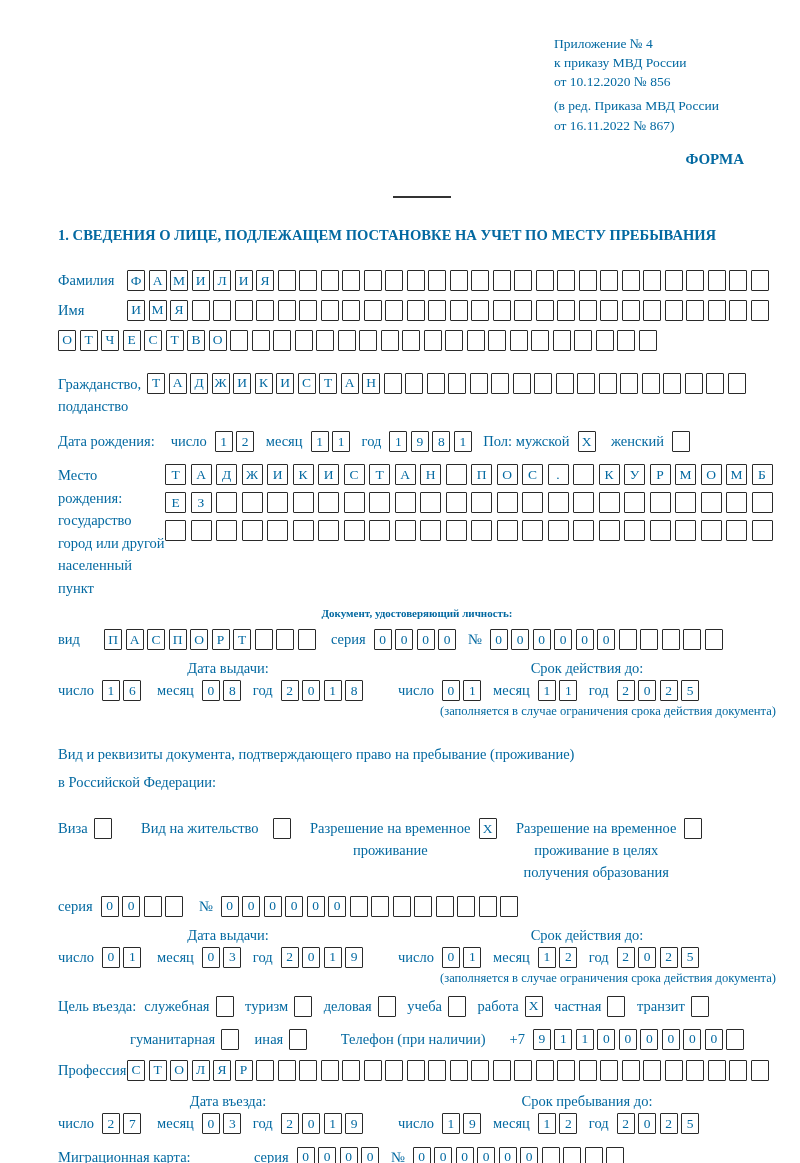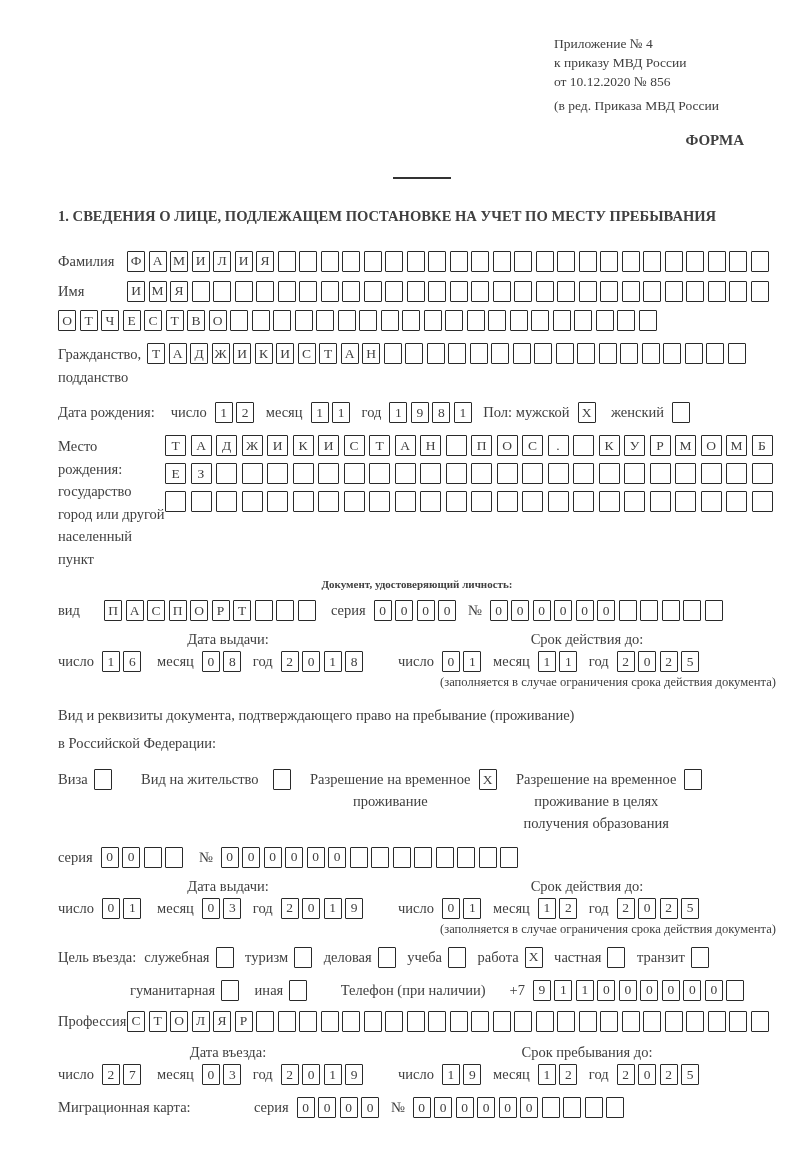--- a/index.html
+++ b/index.html
@@ -1,34 +1,34 @@
 <!DOCTYPE html>
 <html><head>
 <meta charset="utf-8">
 <style>
   html,body{margin:0;padding:0;background:#fff;}
   .page{width:800px;height:1163px;box-sizing:border-box;padding:34px 24px 10px 58px;
-        font-family:"Liberation Serif","DejaVu Serif",serif;color:#404040;font-size:14.5px;
+        font-family:"Liberation Serif","DejaVu Serif",serif;color:#0369a1;font-size:14.5px;
         position:relative;overflow:hidden;background:#fff;}
   .appendix{margin-left:auto;width:222px;font-size:13.5px;line-height:1.42;}
   .mt4{margin-top:5px;}
   .forma{font-weight:bold;text-align:right;padding-right:32px;margin-top:16px;font-size:15px;}
   .title{font-weight:bold;text-align:center;font-size:15px;line-height:1.55;margin-top:14px;}
   .blank-line{display:inline-block;width:58px;border-bottom:2px solid #333;margin-left:10px;vertical-align:baseline;}
   .section-title{font-weight:bold;margin-top:22px;font-size:14.6px;}
   .row{display:flex;align-items:flex-start;}
   .cells{display:flex;flex:none;}
   .cell{display:inline-flex;box-sizing:border-box;flex:none;width:18px;height:21px;
         border:1.5px solid #2a2a2a;border-radius:1px;margin-right:3.5px;
         align-items:center;justify-content:center;font-size:13.5px;background:#fff;}
   .cell.wide{width:21px;margin-right:4.5px;}
   .lbl{flex:none;line-height:1.5;}
   .w69{width:69px;}  .w89{width:89px;}  .w107{width:107px;}
   .sub{line-height:1.55;}
-  .mt6{margin-top:12px;} .mt8{margin-top:8px;} .mt10{margin-top:10px;} .mt12{margin-top:12px;}
+  .mt6{margin-top:22px;} .mt8{margin-top:8px;} .mt10{margin-top:10px;} .mt12{margin-top:12px;}
   .mt14{margin-top:14px;} .mt26{margin-top:26px;}
   .inline-lbl{flex:none;margin-right:8px;line-height:1.45;}
   .ml8{margin-left:8px;} .ml12{margin-left:12px;} .ml16{margin-left:16px;}
   .ml26{margin-left:26px;justify-content:flex-end;} .ml30{margin-left:30px;}
   .doc-header{font-weight:bold;text-align:center;margin-top:8px;font-size:11px;}
   .datecols{display:flex;}
   .datecol-l{width:340px;flex:none;}
   .datecol-r{flex:1;}
   .datehead{text-align:center;margin-bottom:3px;}
   .dateline{display:flex;align-items:flex-start;}
@@ -42,20 +42,21 @@
 </head>
 <body>
 
 <div class="page">
 
   <div class="appendix">
     <div>Приложение № 4</div>
     <div>к приказу МВД России</div>
     <div>от 10.12.2020 № 856</div>
     <div class="mt4">(в ред. Приказа МВД России</div>
+    <div>от 16.11.2022 № 867)</div>
   </div>
 
   <div class="forma">ФОРМА</div>
 
   <div class="title">
     <div><span class="blank-line"></span></div>
   </div>
 
   <div class="section-title">1. СВЕДЕНИЯ О ЛИЦЕ, ПОДЛЕЖАЩЕМ ПОСТАНОВКЕ НА УЧЕТ ПО МЕСТУ ПРЕБЫВАНИЯ</div>
 

